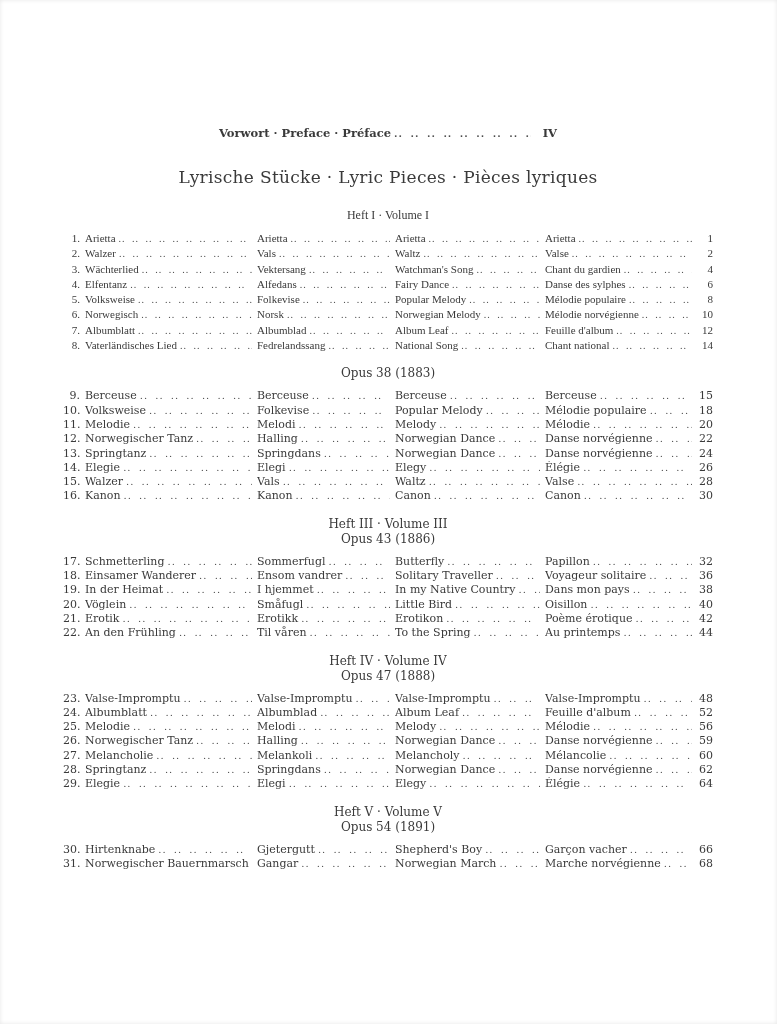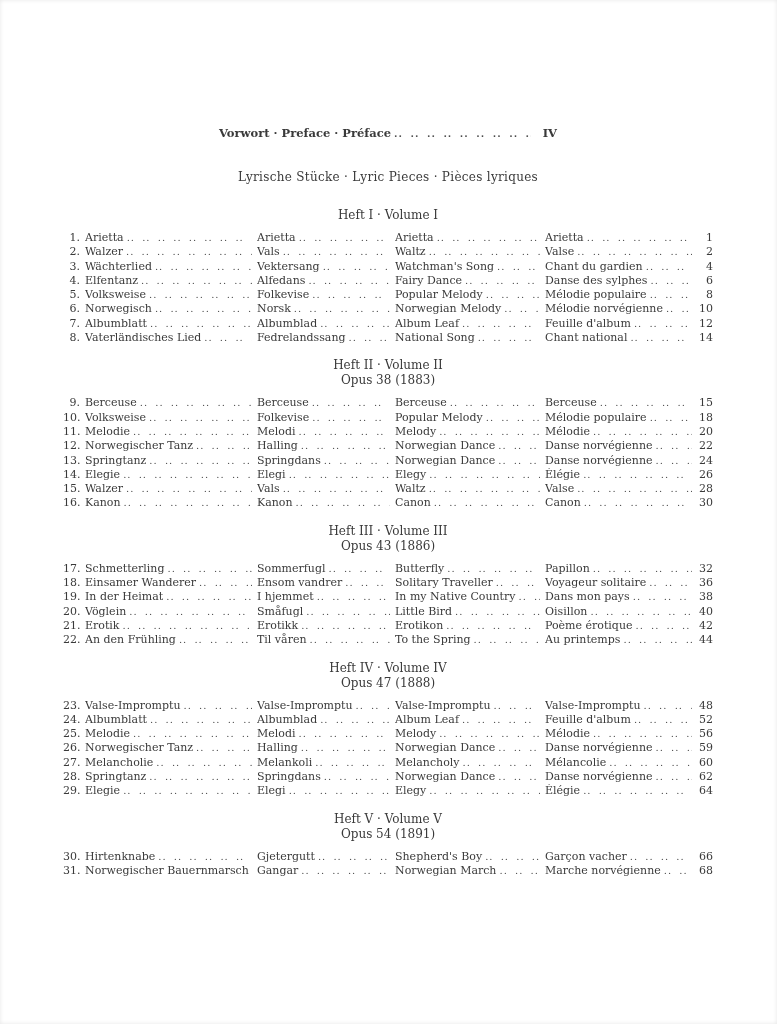--- a/index.html
+++ b/index.html
@@ -32,26 +32,26 @@
     width: 338px;
     display: flex;
     align-items: baseline;
     font-size: 11.5px;
     line-height: 15px;
     font-weight: bold;
   }
   .subtitle {
     margin-top: 28px;
     text-align: center;
-    font-size: 12px;
+    font-size: 17px;
     letter-spacing: 0.3px;
     line-height: 17px;
   }
   .section { margin-top: 13px; }
-  .section:first-child { margin-top: 22px; }
+  .section:first-child { margin-top: 22px; font-family: Liberation Serif, serif; }
   .sec-head, .sec-opus {
     text-align: center;
     font-size: 12px;
     line-height: 15px;
   }
   .rows { margin-top: 8px; }
   .row {
     display: flex;
     align-items: baseline;
     font-size: 11px;
@@ -275,21 +275,20 @@
     <span class="col c-fr">
               <span class="t">Chant national</span>
               <span class="dots"> .. .. .. .. .. .. .. .. .. .. .. .. .. .. .. .. .. .. .. .. .. .. .. .. .. .. .. .. .. .. .. .. .. .. .. .. .. .. .. .. .. .. .. .. .. .. .. .. .. .. .. .. .. .. .. .. .. .. .. ..</span>
             </span>
     <span class="pg">14</span>
   </div>
 </div>
   </div>
 
   <div class="section">
-    <div class="sec-head">Heft II · Volume II</div>
     <div class="sec-opus">Opus 38 (1883)</div>
     <div class="rows">
   <div class="row">
     <span class="num">9.</span>
     <span class="col c-de">
               <span class="t">Berceuse</span>
               <span class="dots"> .. .. .. .. .. .. .. .. .. .. .. .. .. .. .. .. .. .. .. .. .. .. .. .. .. .. .. .. .. .. .. .. .. .. .. .. .. .. .. .. .. .. .. .. .. .. .. .. .. .. .. .. .. .. .. .. .. .. .. ..</span>
             </span>
     <span class="col c-no">
               <span class="t">Berceuse</span>

